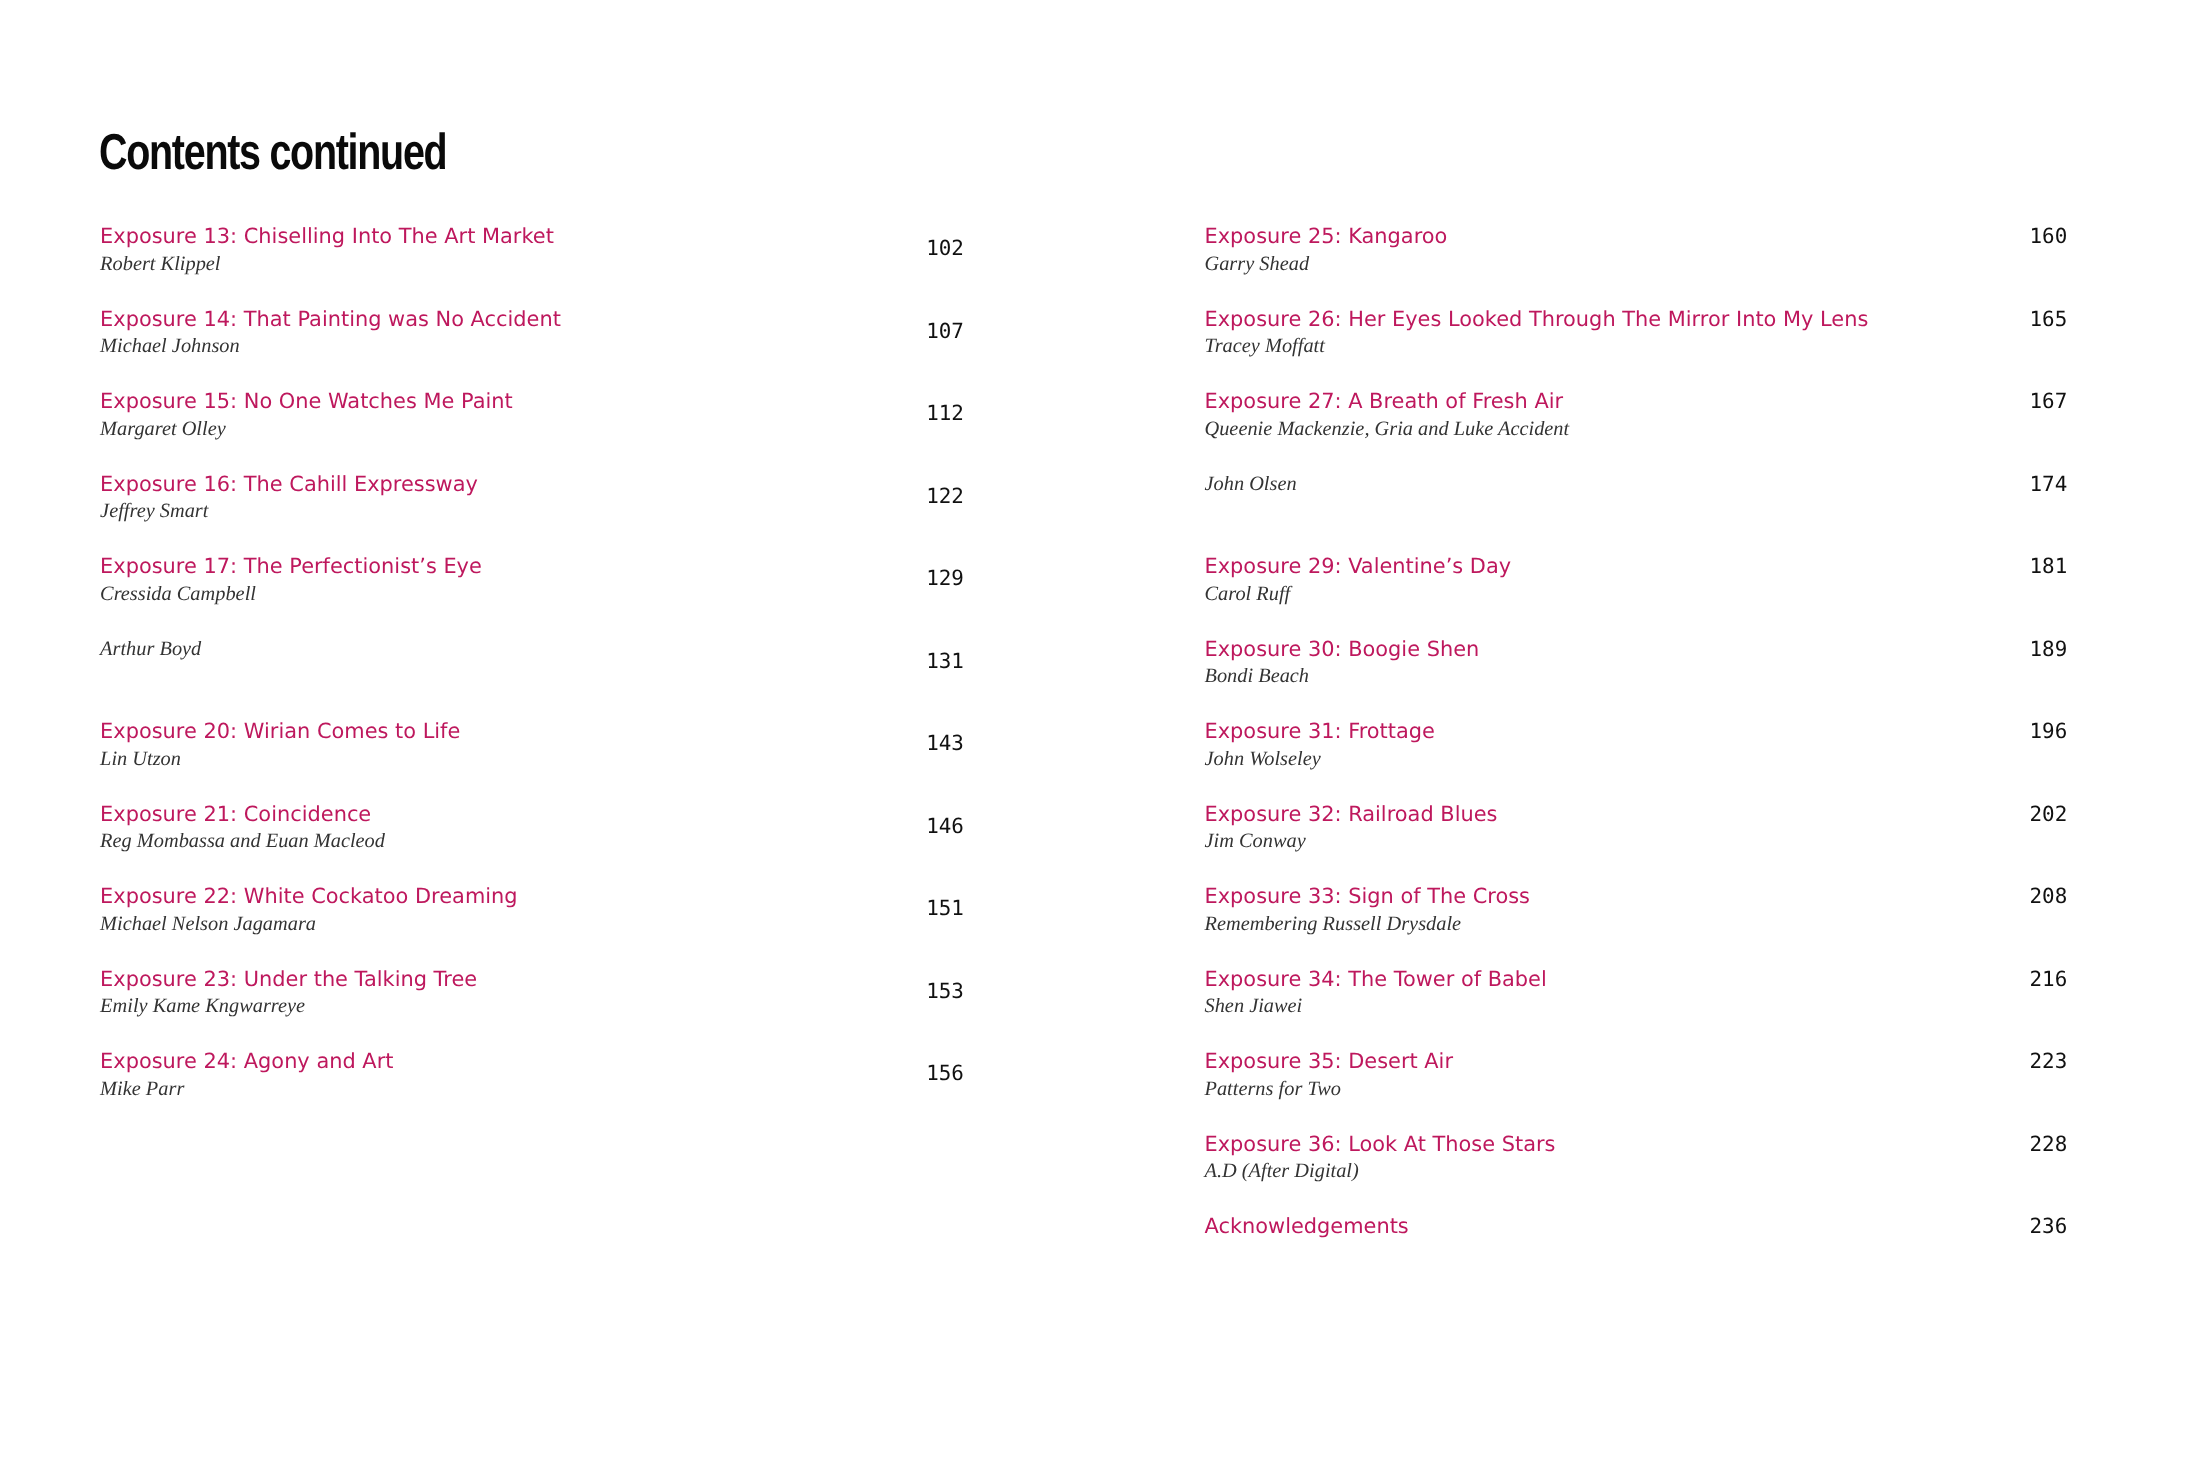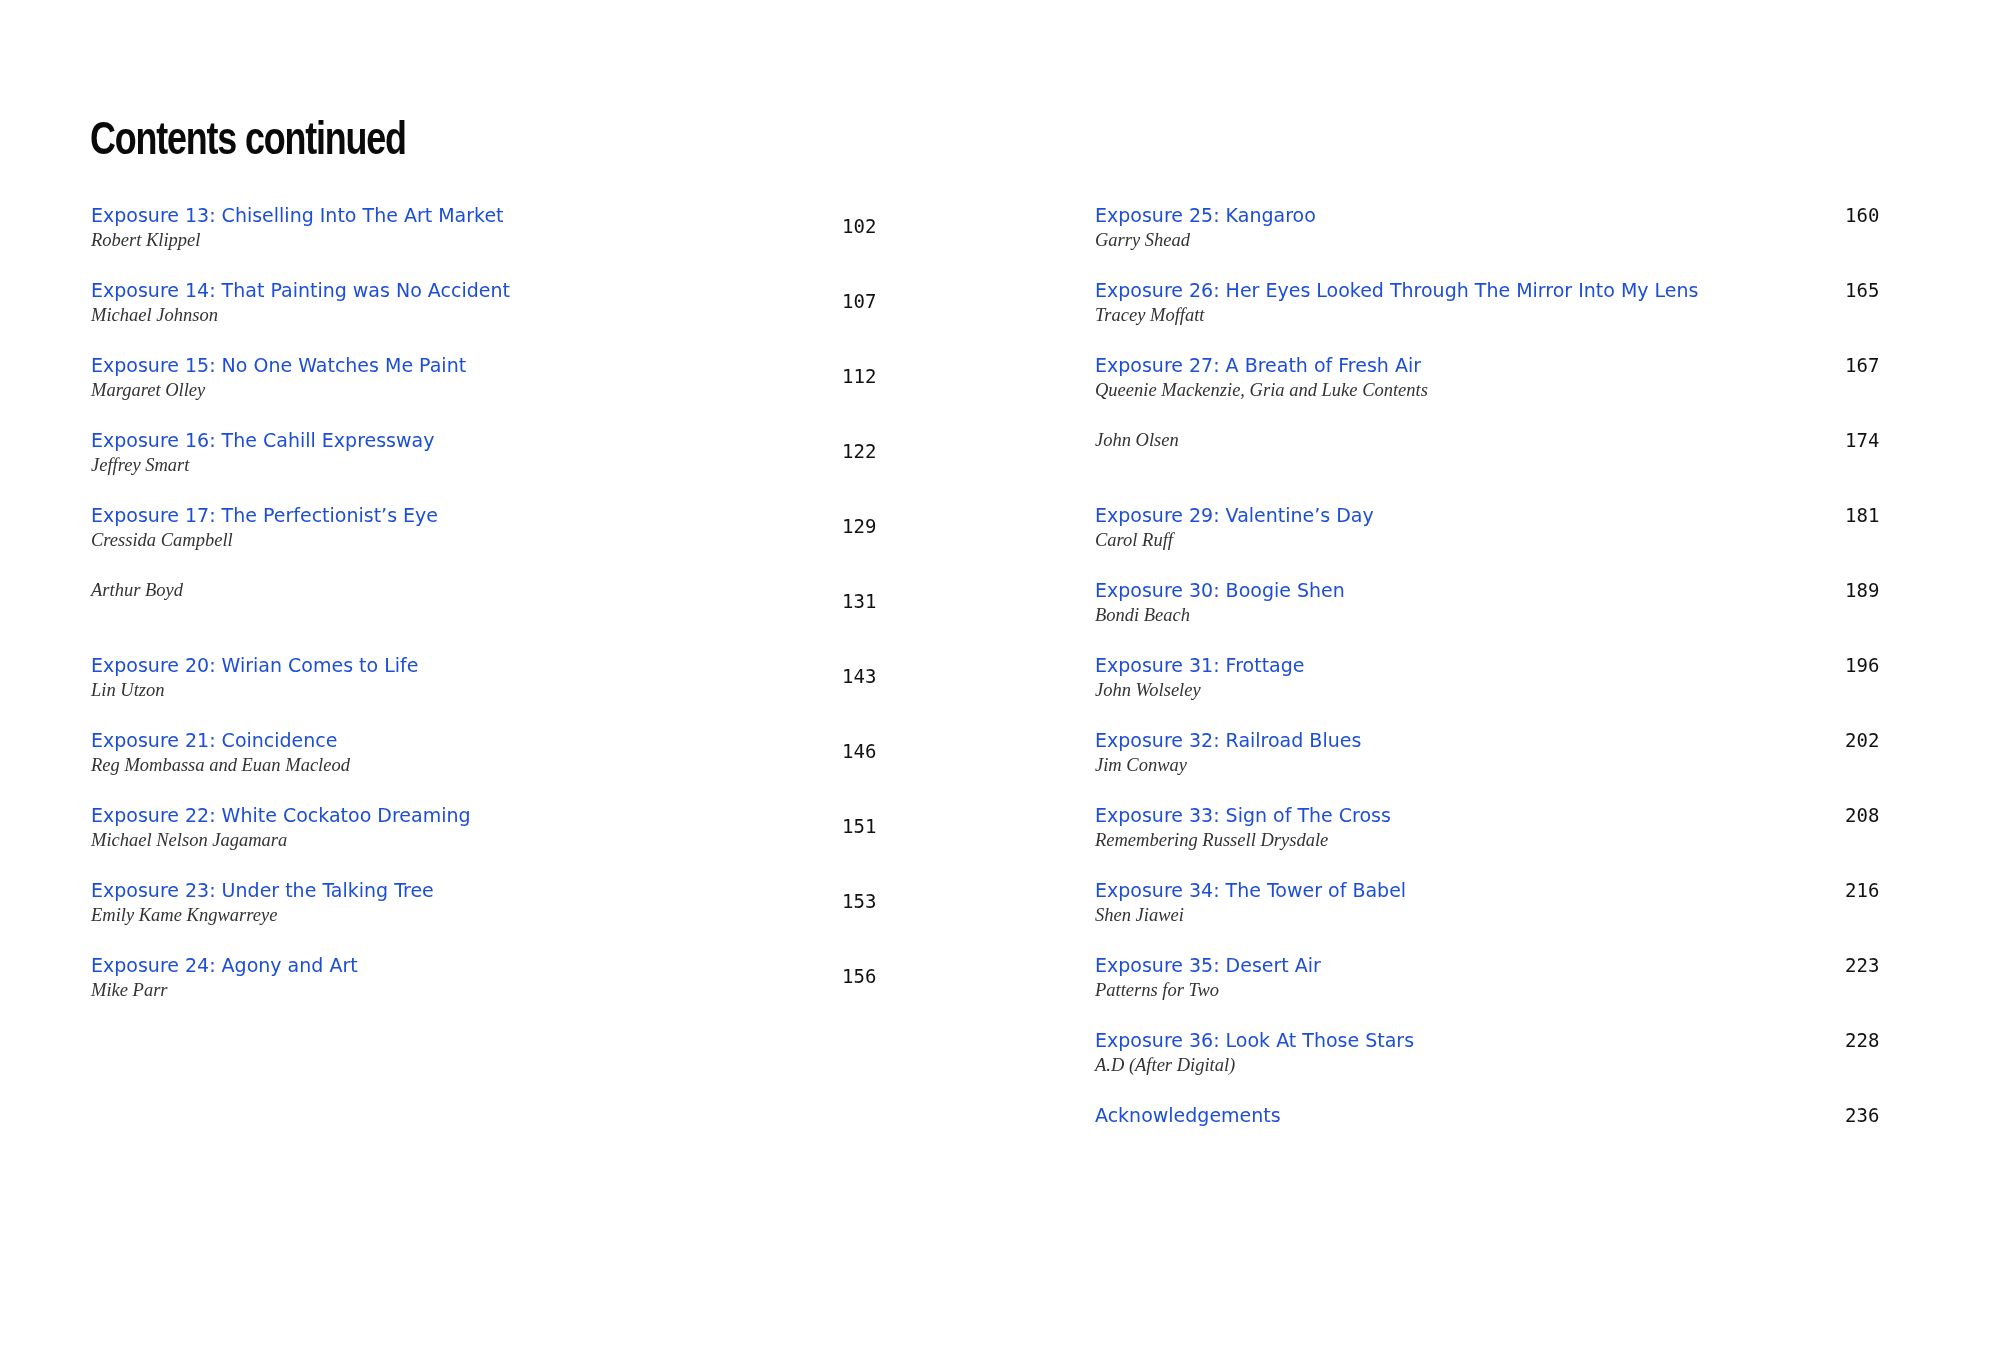--- a/index.html
+++ b/index.html
@@ -37,21 +37,21 @@
   .toc-right { left: 1095px; width: 820px; }
   .toc-entry {
     position: relative;
     height: 75px;
   }
   .toc-entry .entry-title {
     display: block;
     font-family: "DejaVu Sans", sans-serif;
     font-size: 19px;
     line-height: 25px;
-    color: #1d4ed8;
+    color: #be185d;
     white-space: nowrap;
   }
   .toc-entry .entry-author {
     display: block;
     font-family: Liberation Serif, serif;
     font-style: italic;
     font-size: 18.5px;
     line-height: 25px;
     color: #333333;
     white-space: nowrap;
@@ -135,21 +135,21 @@
     <span class="entry-author">Garry Shead</span>
     <span class="entry-page">160</span>
   </div>
   <div class="toc-entry">
     <span class="entry-title">Exposure 26: Her Eyes Looked Through The Mirror Into My Lens</span>
     <span class="entry-author">Tracey Moffatt</span>
     <span class="entry-page">165</span>
   </div>
   <div class="toc-entry">
     <span class="entry-title">Exposure 27: A Breath of Fresh Air</span>
-    <span class="entry-author">Queenie Mackenzie, Gria and Luke Contents</span>
+    <span class="entry-author">Queenie Mackenzie, Gria and Luke Accident</span>
     <span class="entry-page">167</span>
   </div>
   <div class="toc-entry">
     <span class="entry-author">John Olsen</span>
     <span class="entry-page">174</span>
   </div>
   <div class="toc-entry">
     <span class="entry-title">Exposure 29: Valentine’s Day</span>
     <span class="entry-author">Carol Ruff</span>
     <span class="entry-page">181</span>

